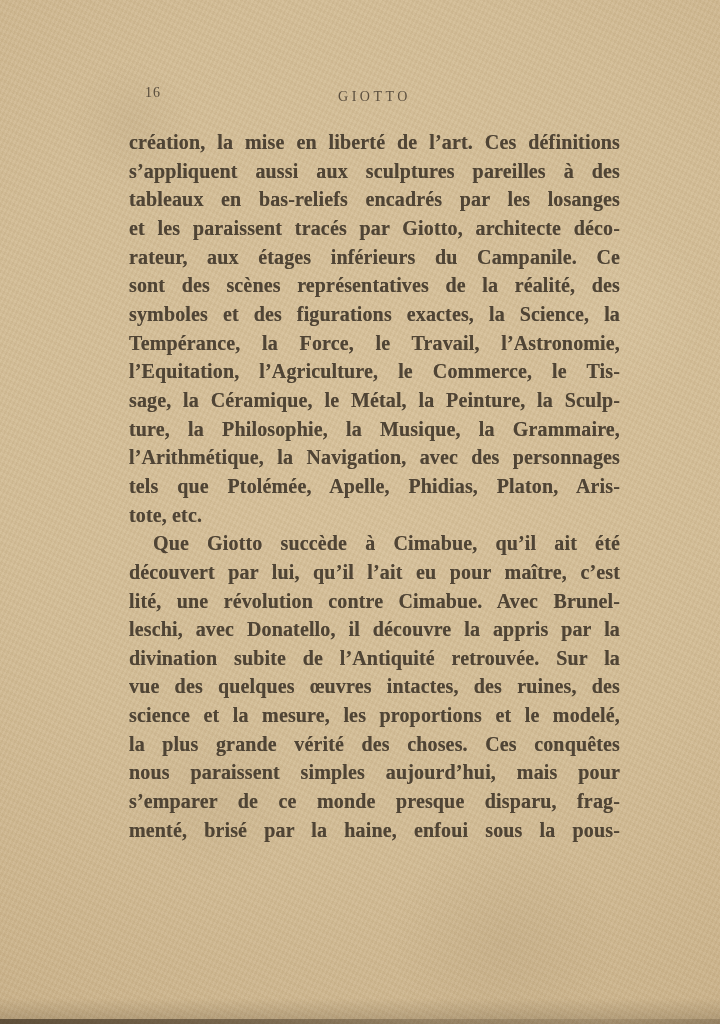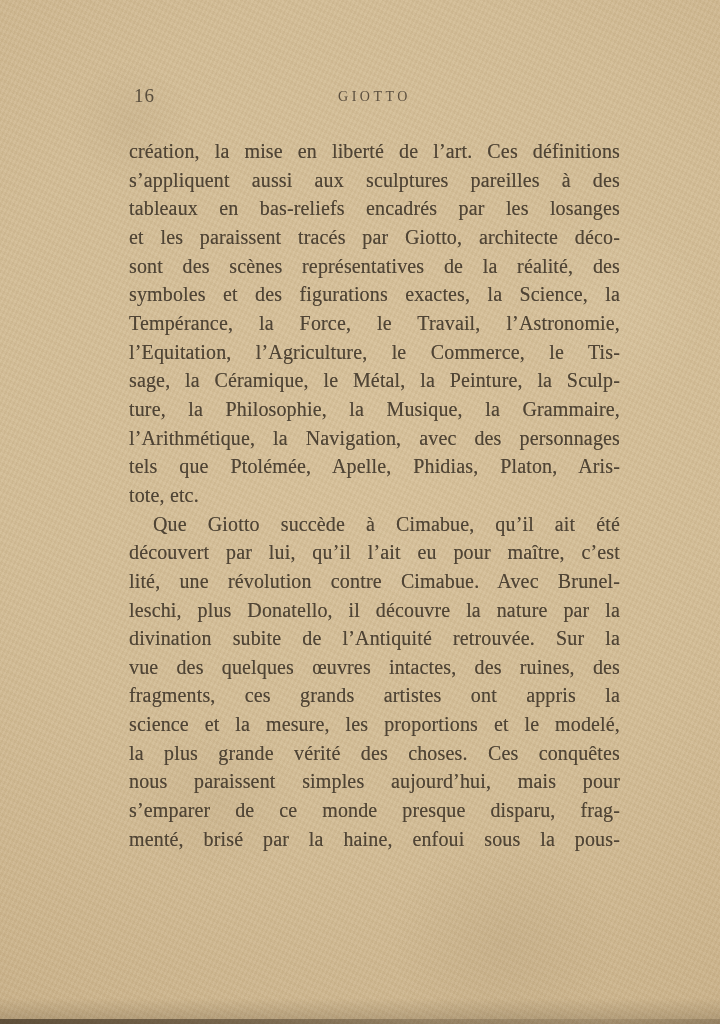--- a/index.html
+++ b/index.html
@@ -40,42 +40,43 @@
   .header {
     position: absolute;
     top: 85px;
     left: 129px;
     width: 491px;
     height: 22px;
     color: #584d3d;
   }
   .pagenum {
     position: absolute;
-    left: 5px;
+    left: 16px;
     top: 0;
-    font-size: 19px;
+    font-size: 14px;
     letter-spacing: 1px;
   }
   .running-title {
     position: absolute;
     left: 0;
     right: 0;
     top: 4px;
     text-align: center;
     font-size: 14px;
     letter-spacing: 3.5px;
     color: #5a4e3e;
   }
   .textblock {
     position: absolute;
-    top: 137px;
+    top: 128px;
     left: 129px;
     width: 491px;
     color: #4f4435;
     text-shadow: 0 0 0.5px rgba(79,68,53,0.55);
+    font-weight: bold;
   }
   .line {
     font-size: 20px;
     line-height: 28.65px;
     text-align: justify;
     text-align-last: justify;
     letter-spacing: 0.15px;
     white-space: normal;
   }
   .line.no-justify {
@@ -116,36 +117,36 @@
   <div class="header">
     <span class="pagenum">16</span>
     <span class="running-title">GIOTTO</span>
   </div>
 
   <div class="textblock" id="textblock">
       <div class="line">création, la mise en liberté de l’art. Ces définitions</div>
       <div class="line">s’appliquent aussi aux sculptures pareilles à des</div>
       <div class="line">tableaux en bas-reliefs encadrés par les losanges</div>
       <div class="line">et les paraissent tracés par Giotto, architecte déco-</div>
+      <div class="line">rateur, aux étages inférieurs du Campanile. Ce</div>
       <div class="line">sont des scènes représentatives de la réalité, des</div>
       <div class="line">symboles et des figurations exactes, la Science, la</div>
       <div class="line">Tempérance, la Force, le Travail, l’Astronomie,</div>
       <div class="line">l’Equitation, l’Agriculture, le Commerce, le Tis-</div>
       <div class="line">sage, la Céramique, le Métal, la Peinture, la Sculp-</div>
       <div class="line">ture, la Philosophie, la Musique, la Grammaire,</div>
       <div class="line">l’Arithmétique, la Navigation, avec des personnages</div>
       <div class="line">tels que Ptolémée, Apelle, Phidias, Platon, Aris-</div>
       <div class="line no-justify">tote, etc.</div>
       <div class="line indent">Que Giotto succède à Cimabue, qu’il ait été</div>
       <div class="line">découvert par lui, qu’il l’ait eu pour maître, c’est</div>
       <div class="line">lité, une révolution contre Cimabue. Avec Brunel-</div>
-      <div class="line">leschi, plus Donatello, il découvre la nature par la</div>
+      <div class="line">leschi, avec Donatello, il découvre la appris par la</div>
       <div class="line">divination subite de l’Antiquité retrouvée. Sur la</div>
       <div class="line">vue des quelques œuvres intactes, des ruines, des</div>
-      <div class="line">fragments, ces grands artistes ont appris la</div>
       <div class="line">science et la mesure, les proportions et le modelé,</div>
       <div class="line">la plus grande vérité des choses. Ces conquêtes</div>
       <div class="line">nous paraissent simples aujourd’hui, mais pour</div>
       <div class="line">s’emparer de ce monde presque disparu, frag-</div>
       <div class="line">menté, brisé par la haine, enfoui sous la pous-</div>
     </div>
 
   <div class="bottom-shade"></div>
   <div class="bottom-edge"></div>
 </div>

